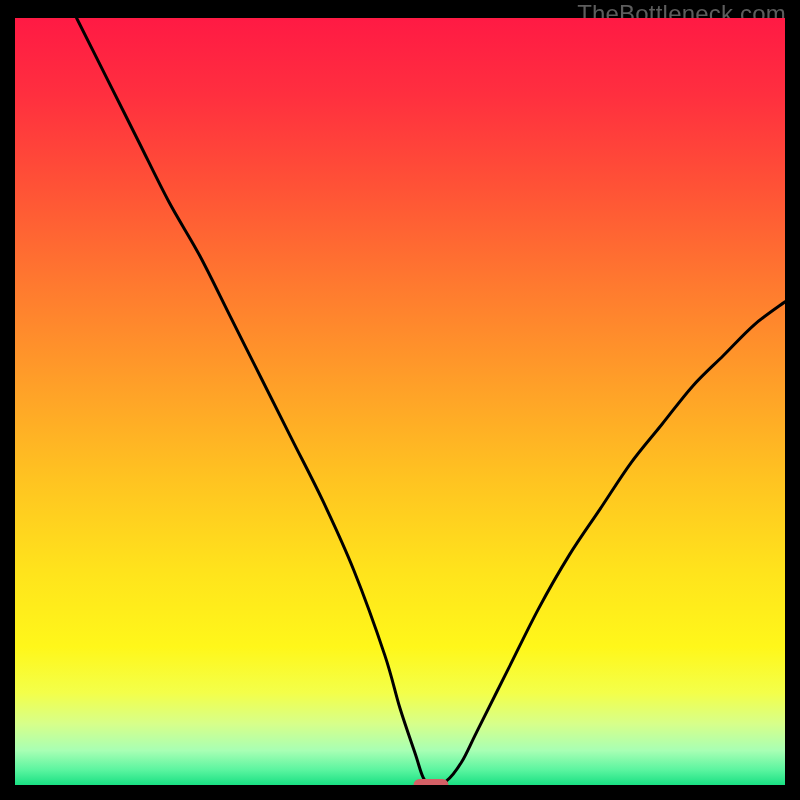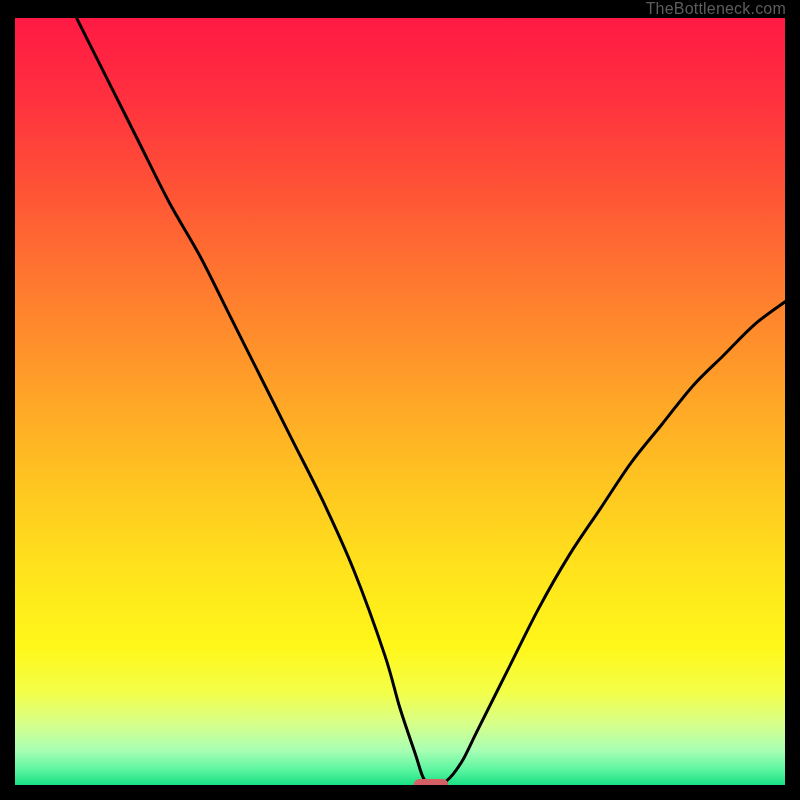--- a/index.html
+++ b/index.html
@@ -32,21 +32,21 @@
     position: absolute;
     inset: 0;
     width: 100%;
     height: 100%;
   }
   .watermark {
     position: absolute;
     top: 0px;
     right: 14px;
     color: #5d5d5d;
-    font-size: 16px;
+    font-size: 24px;
     font-weight: 500;
     letter-spacing: 0.2px;
   }
   .min-marker {
     position: absolute;
     width: 35px;
     height: 12px;
     border-radius: 6px;
     background: #d46066;
     transform: translate(-50%, -50%);

